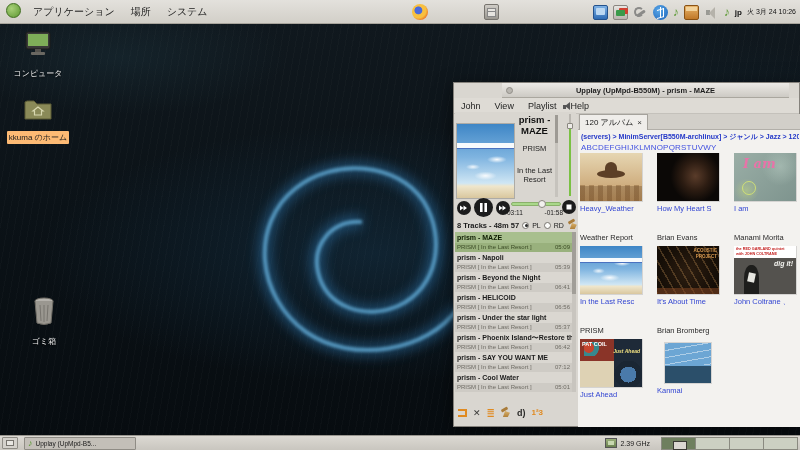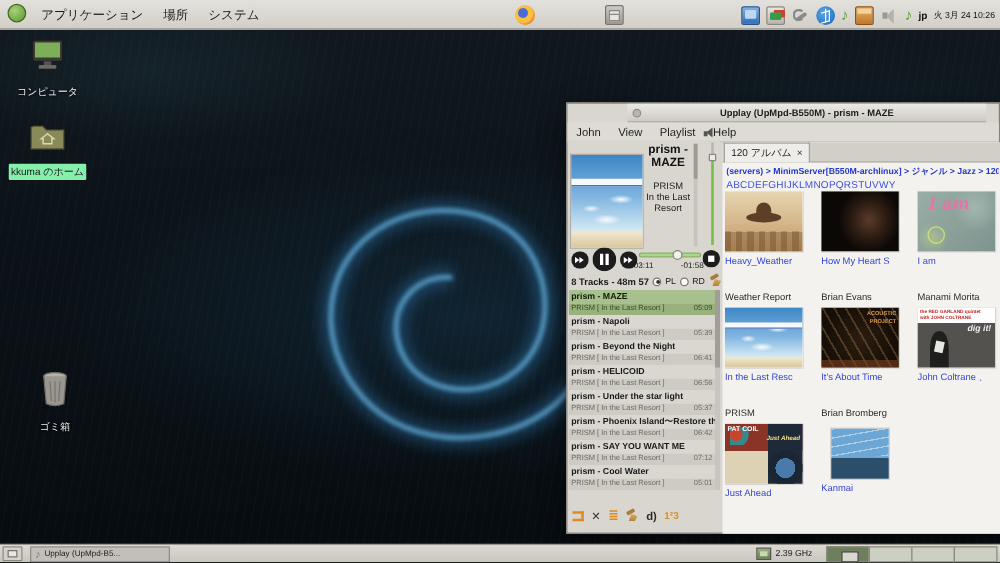--- a/index.html
+++ b/index.html
@@ -43,21 +43,21 @@
   #bt-icon:after{content:"";position:absolute;left:4px;top:4px;width:6px;height:7px;border:1.5px solid #fff;border-left:none;transform:skewY(-15deg);}
   #package-icon{background:linear-gradient(#e8b46a,#c07828);border:1px solid #8a5214;}
   #package-icon:before{content:"";position:absolute;left:1px;top:1px;right:1px;height:4px;background:#f2d29a;}
   #volume-icon-tray{background:transparent;}
   #volume-icon-tray:before{content:"";position:absolute;left:2px;top:5px;width:4px;height:5px;background:#9a9a94;}
   #volume-icon-tray:after{content:"";position:absolute;left:5px;top:2px;border-left:6px solid #b5b2aa;border-top:6px solid transparent;border-bottom:6px solid transparent;transform:scaleX(-1);}
 
   
   .dicon{position:absolute;width:64px;text-align:center;z-index:5;}
   .dicon .dlabel{margin-top:2px;font-size:8px;color:#f2f2f2;text-shadow:0 1px 2px #000;display:inline-block;padding:1px 2px;}
-  .dicon .dlabel.sel{background:#86efac;color:#1a1a1a;text-shadow:none;border-radius:1px;}
+  .dicon .dlabel.sel{background:#fdba74;color:#1a1a1a;text-shadow:none;border-radius:1px;}
 
   
   #upplay{position:absolute;left:453px;top:82px;width:347px;height:345px;background:#d9d6d0;border:1px solid #85827c;box-shadow:0 4px 16px rgba(0,0,0,.55);z-index:20;}
   #titlebar{position:absolute;left:0;top:0;right:10px;height:15px;background:linear-gradient(#eceae6,#cdcac4);border-bottom:1px solid #aaa79f;margin-left:48px;}
   #titlebar .tb-title{display:block;text-align:center;font-size:7.5px;font-weight:bold;color:#1c1c1c;line-height:15px;white-space:nowrap;overflow:hidden;}
   #titlebar .tb-dot{position:absolute;left:4px;top:4px;width:7px;height:7px;border-radius:50%;background:#b9b6b0;border:1px solid #918e88;}
   #menubar{position:absolute;left:0;top:15px;right:0;height:16px;background:#dedbd5;border-bottom:1px solid #c4c1bb;display:flex;align-items:center;}
   #menubar .m{font-size:9px;color:#1e1e1e;padding:0 7px;}
 
   
@@ -65,21 +65,21 @@
   #np-art{position:absolute;left:2px;top:12px;width:57px;height:74px;box-shadow:0 0 0 1px rgba(0,0,0,.2);}
   .resort-art{background:
       radial-gradient(14px 5px at 70% 48%, rgba(255,255,255,.95), transparent 70%),
       radial-gradient(10px 4px at 28% 58%, rgba(255,255,255,.85), transparent 70%),
       radial-gradient(16px 6px at 50% 70%, rgba(255,255,255,.9), transparent 70%),
       linear-gradient(180deg,#3e86c6 0%,#7fb4e0 45%,#cfe6f4 80%,#efe6cc 84%,#d9c79e 100%);position:relative;overflow:hidden;}
   .resort-art:before{content:"";position:absolute;left:0;right:0;top:26%;height:5px;background:rgba(255,255,255,.95);border-bottom:1px solid #4a72c0;}
   #np-text{position:absolute;left:61px;top:3px;width:37px;height:84px;text-align:center;overflow:hidden;}
   #np-title{font-size:9.5px;font-weight:bold;color:#111;line-height:1.15;}
   #np-artist{font-size:7.5px;color:#222;margin-top:7px;}
-  #np-album{font-size:7.5px;color:#222;margin-top:0;line-height:1.2;}
+  #np-album{font-size:7.5px;color:#222;margin-top:13px;line-height:1.2;}
   #np-scroll{position:absolute;left:100px;top:3px;width:3px;height:82px;background:#c6c3bd;}
   #np-scroll:before{content:"";position:absolute;left:0;top:0;width:3px;height:28px;background:#9d9a94;}
   #vol-speaker{position:absolute;left:108px;top:-10px;width:11px;height:9px;}
   #vol-speaker:before{content:"";position:absolute;left:0;top:3px;width:3px;height:4px;background:#555;}
   #vol-speaker:after{content:"";position:absolute;left:2px;top:0;border-right:5px solid #555;border-top:4.5px solid transparent;border-bottom:4.5px solid transparent;}
   #vol-slider{position:absolute;left:112px;top:2px;width:6px;height:82px;}
   #vol-slider .vtrack{position:absolute;left:2px;top:0;width:2px;height:100%;background:#b9b6b0;}
   #vol-slider .vfill{position:absolute;left:2px;top:12px;width:2px;bottom:0;background:#7ac143;}
   #vol-slider .vhandle{position:absolute;left:0;top:9px;width:6px;height:6px;background:#eceae6;border:1px solid #8a8780;border-radius:1px;}
 

